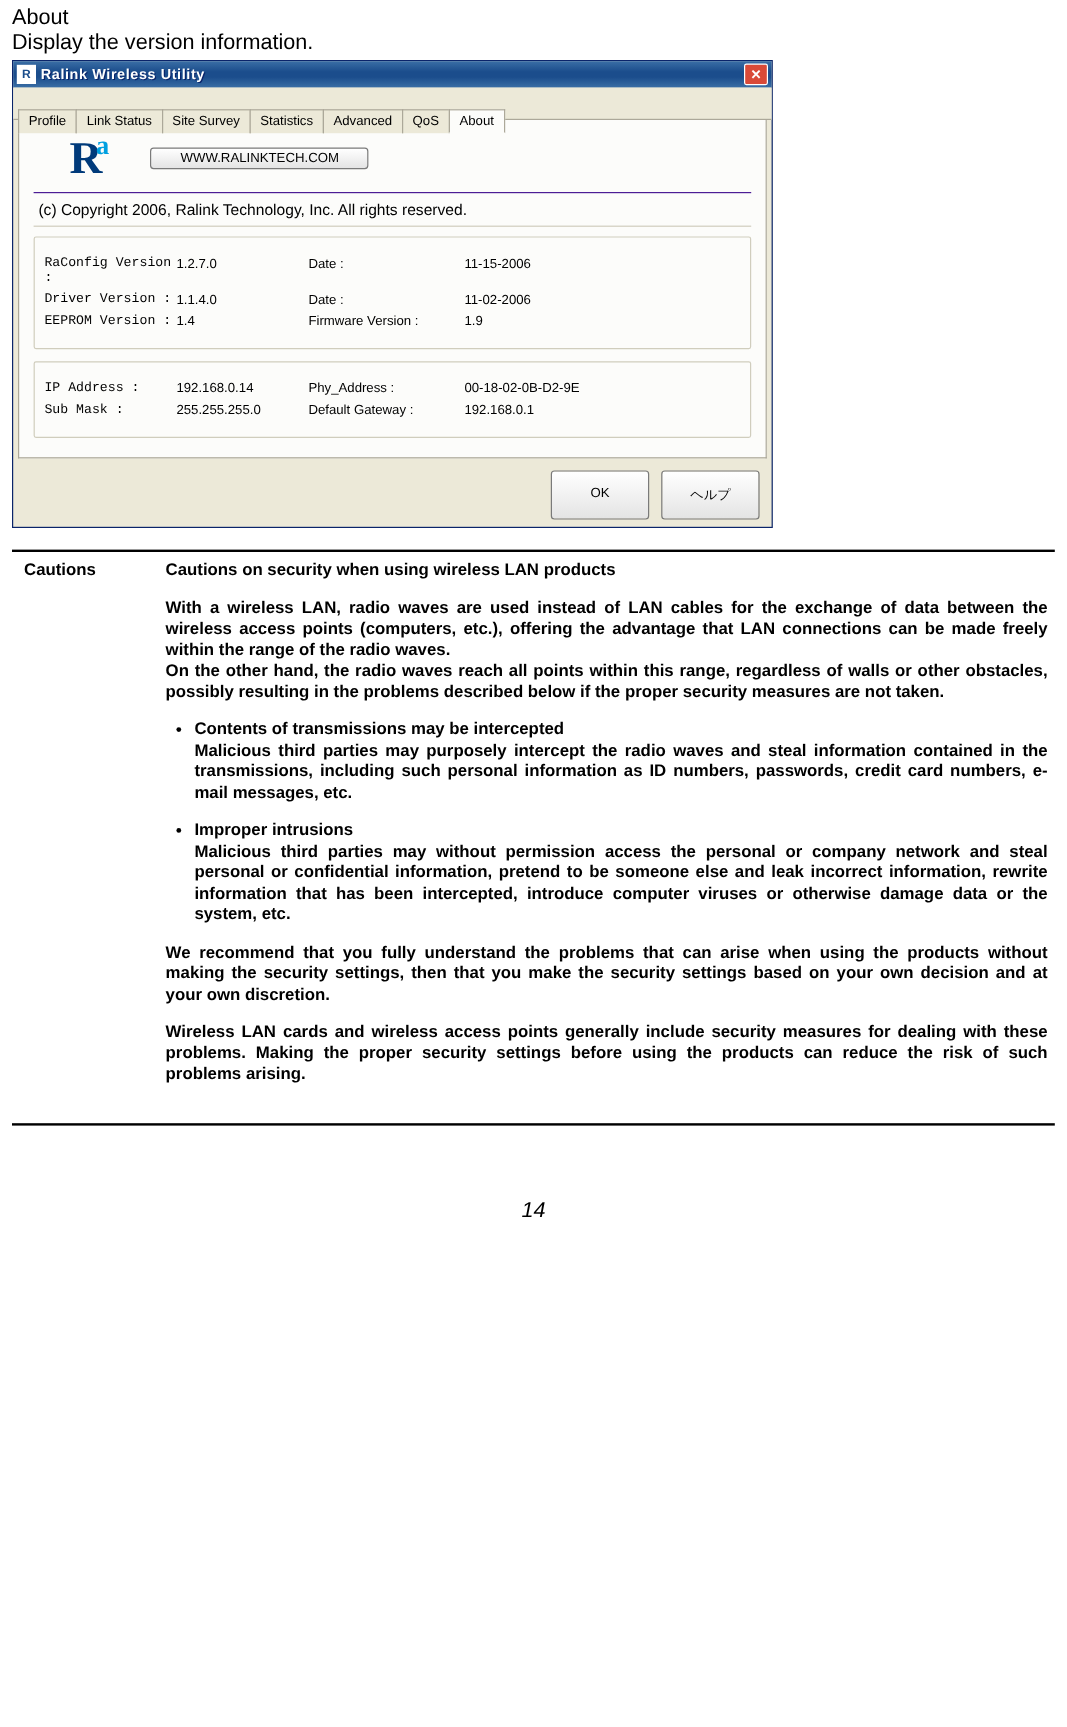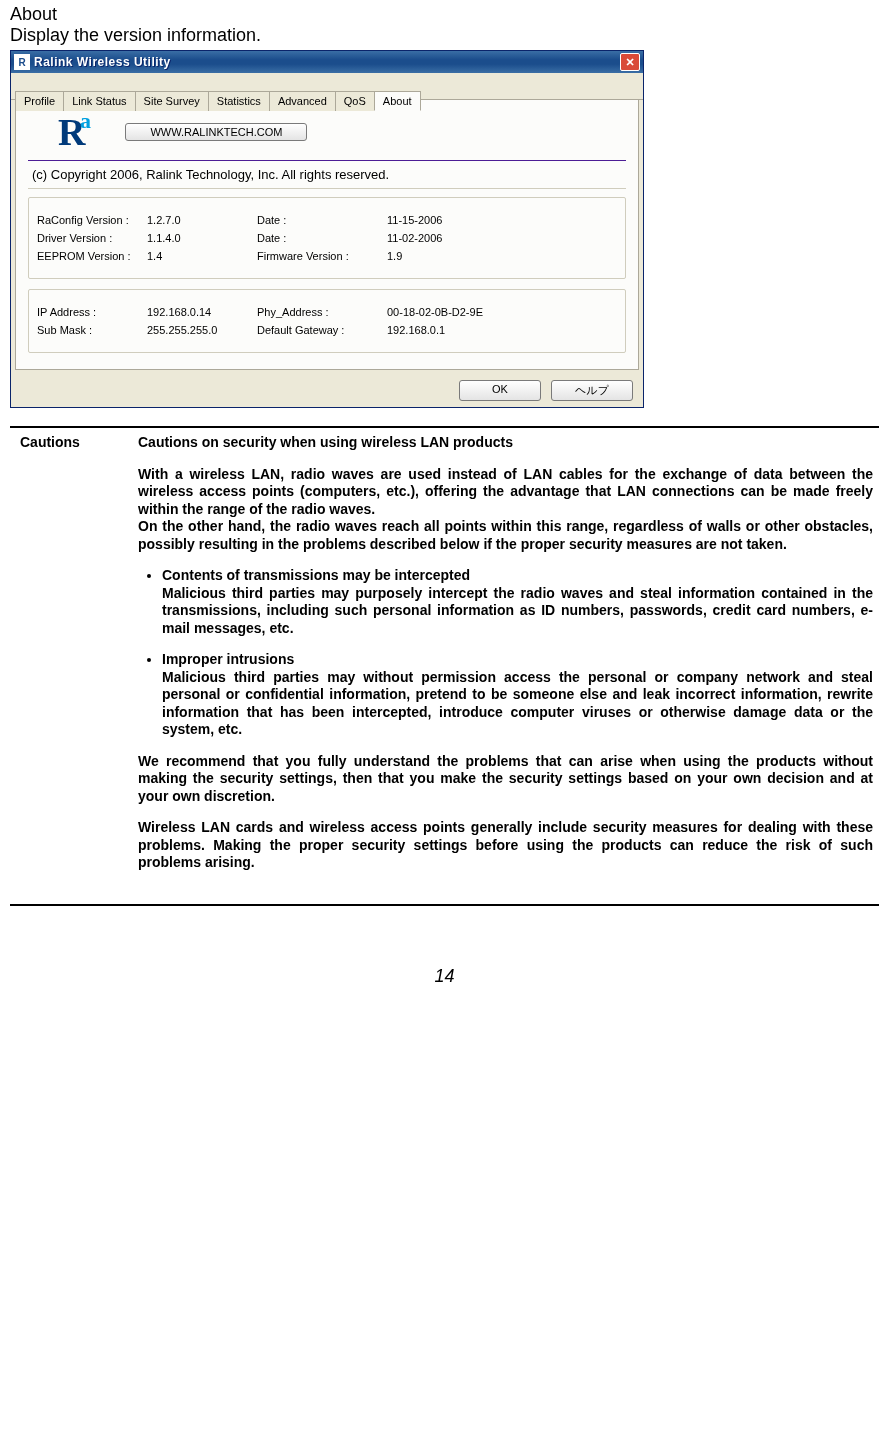--- a/index.html
+++ b/index.html
@@ -90,30 +90,30 @@
     padding:2px 24px;font-size:11px;border-radius:3px;
   }
   .copy{
     font-size:13px;border-top:1px solid #4c1d95;border-bottom:1px solid #d0cdbd;
     padding:6px 4px;margin:4px 0 8px 0;
   }
   .info-grp{
     border:1px solid #d0cdbd;border-radius:2px;padding:10px 8px;margin-bottom:10px;font-size:11px;
   }
   .info-row{display:flex;margin:6px 0;}
-  .info-row .lab{width:110px;}
+  .info-row .lab{width:110px;font-family:Liberation Mono, monospace;}
   .info-row .val{width:110px;}
   .info-row .lab2{width:130px;}
   .info-row .val2{width:130px;}
   .btnrow{
     display:flex;justify-content:flex-end;gap:10px;padding:6px 10px;
   }
   .dlgbtn{
     border:1px solid #7a7a7a;background:linear-gradient(#fff,#e4e4e4);
-    width:80px;padding:2px 0;font-size:11px;text-align:center;border-radius:3px;
+    width:80px;padding:12px 0;font-size:11px;text-align:center;border-radius:3px;
   }
 
   
   .hr{border:none;border-top:2px solid #000;margin:18px 0 6px 0;}
   .cautions{
     display:flex;font-size:14px;font-weight:bold;line-height:1.25;
   }
   .cautions .left{
     width:118px;flex-shrink:0;padding-left:10px;
   }

